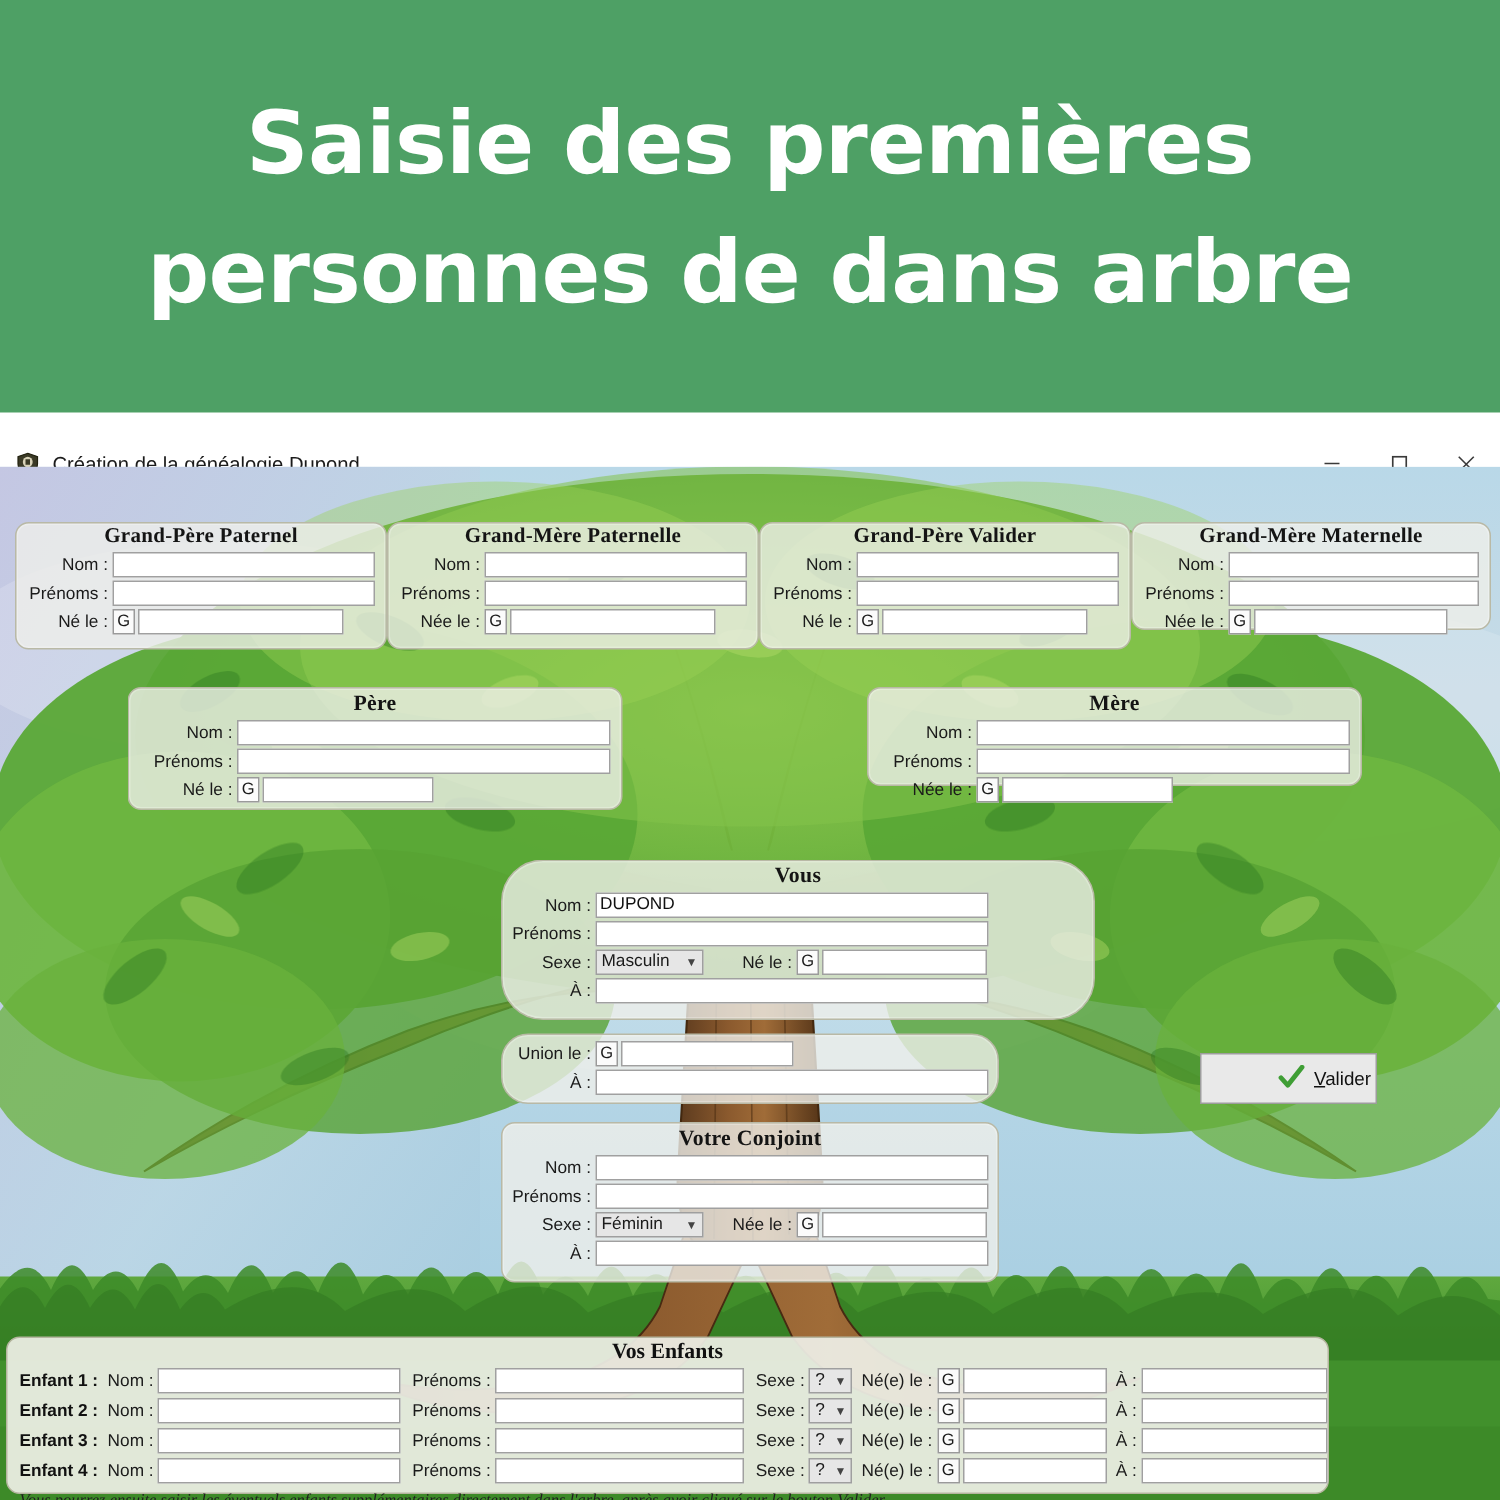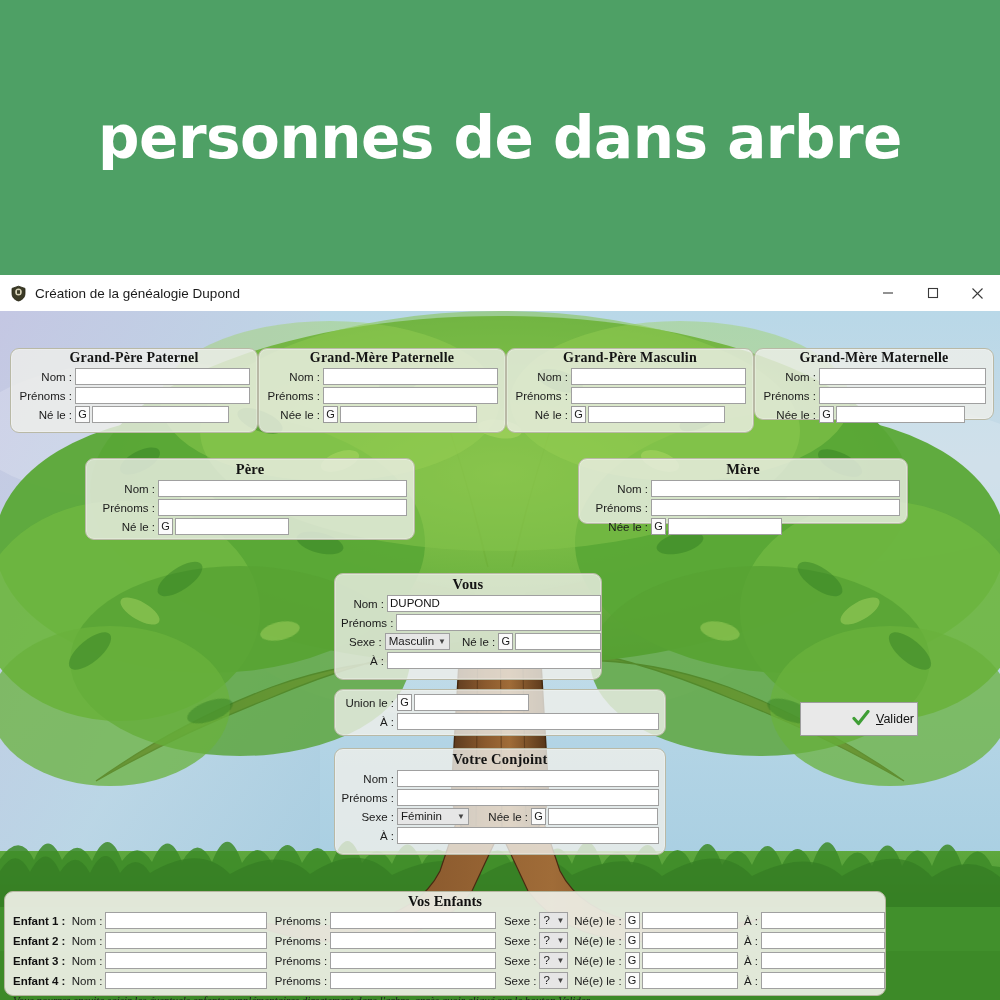--- a/index.html
+++ b/index.html
@@ -37,21 +37,21 @@
 
   
   #appwin {
     position: absolute;
     left: 0; top: 275px; width: 1000px; height: 725px;
     background: #ffffff;
     overflow: hidden;
   }
 
   #titlebar {
-    position: absolute; left: 0; top: 0;
+    position: absolute; left: 0; top: 16px;
     width: 1000px; height: 38px;
     background: #ffffff;
     border-bottom: 1px solid #e2e2e2;
     display: flex; align-items: center;
   }
   #titlebar .tb-icon {
     margin-left: 9px; margin-right: 8px;
     width: 18px; height: 18px;
     display: flex; align-items: center; justify-content: center;
   }
@@ -191,20 +191,21 @@
     padding-top: 4px;
     white-space: nowrap;
   }
 </style>
 </head>
 <body>
 
 <div id="page">
 
   <div id="banner">
+    <div class="line">Saisie des premières</div>
     <div class="line">personnes de dans arbre</div>
   </div>
 
   <div id="appwin">
 
     <div id="titlebar">
       <div class="tb-icon">
         <svg width="17" height="17" viewBox="0 0 17 17">
           <path d="M8.5 1.2 L15 3.4 V8.4 C15 12.4 12.2 15 8.5 16 C4.8 15 2 12.4 2 8.4 V3.4 Z" fill="#3b3a26" stroke="#22210f" stroke-width="0.8"></path>
           <ellipse cx="8.5" cy="7" rx="3.3" ry="3.5" fill="#d8d2b8"></ellipse>
@@ -385,21 +386,21 @@
           <div class="inp" style="width:175px;"></div>
         </div>
         <div class="row" style="padding-left:6px;">
           <div class="lbl" style="width:58px;">Née le :</div>
           <div class="gbox">G</div>
           <div class="inp" style="width:137px;"></div>
         </div>
       </div>
 
       <div class="panel grow" style="left:506px; top:37px; width:248px; height:85px;">
-        <div class="panel-title">Grand-Père Masculin</div>
+        <div class="panel-title">Grand-Père Valider</div>
         <div class="row" style="padding-left:6px;">
           <div class="lbl" style="width:58px;">Nom :</div>
           <div class="inp" style="width:175px;"></div>
         </div>
         <div class="row" style="padding-left:6px;">
           <div class="lbl" style="width:58px;">Prénoms :</div>
           <div class="inp" style="width:175px;"></div>
         </div>
         <div class="row" style="padding-left:6px;">
           <div class="lbl" style="width:58px;">Né le :</div>
@@ -452,21 +453,21 @@
           <div class="lbl" style="width:66px;">Prénoms :</div>
           <div class="inp" style="width:249px;"></div>
         </div>
         <div class="row" style="padding-left:6px;">
           <div class="lbl" style="width:66px;">Née le :</div>
           <div class="gbox">G</div>
           <div class="inp" style="width:114px;"></div>
         </div>
       </div>
 
-      <div class="panel prow" style="left:334px; top:262px; width:268px; height:107px;">
+      <div class="panel prow" style="left:334px; top:262px; width:396px; height:107px;border-radius:28px;">
         <div class="panel-title">Vous</div>
         <div class="row" style="padding-left:6px;">
           <div class="lbl" style="width:56px;">Nom :</div>
           <div class="inp" style="width:262px;">DUPOND</div>
         </div>
         <div class="row" style="padding-left:6px;">
           <div class="lbl" style="width:56px;">Prénoms :</div>
           <div class="inp" style="width:262px;"></div>
         </div>
         <div class="row" style="padding-left:6px;">
@@ -478,21 +479,21 @@
           <div class="lbl" style="width:62px;">Né le :</div>
           <div class="gbox">G</div>
           <div class="inp" style="width:110px;"></div>
         </div>
         <div class="row" style="padding-left:6px;">
           <div class="lbl" style="width:56px;">À :</div>
           <div class="inp" style="width:262px;"></div>
         </div>
       </div>
 
-      <div class="panel" style="left:334px; top:378px; width:332px; height:47px;">
+      <div class="panel" style="left:334px; top:378px; width:332px; height:47px;border-radius:18px;">
         <div class="row" style="padding-left:6px; margin-top:4px;">
           <div class="lbl" style="width:56px;">Union le :</div>
           <div class="gbox">G</div>
           <div class="inp" style="width:115px;"></div>
         </div>
         <div class="row" style="padding-left:6px;">
           <div class="lbl" style="width:56px;">À :</div>
           <div class="inp" style="width:262px;"></div>
         </div>
       </div>

